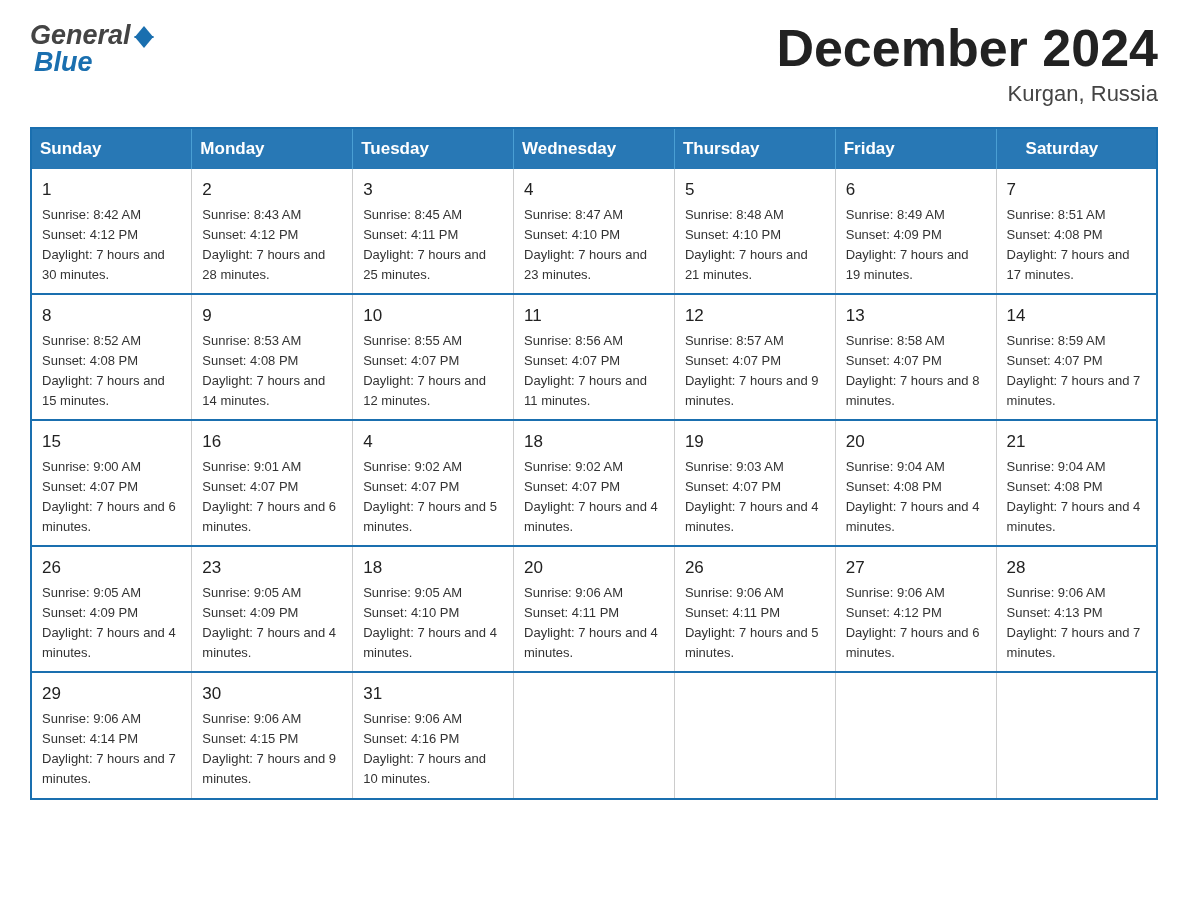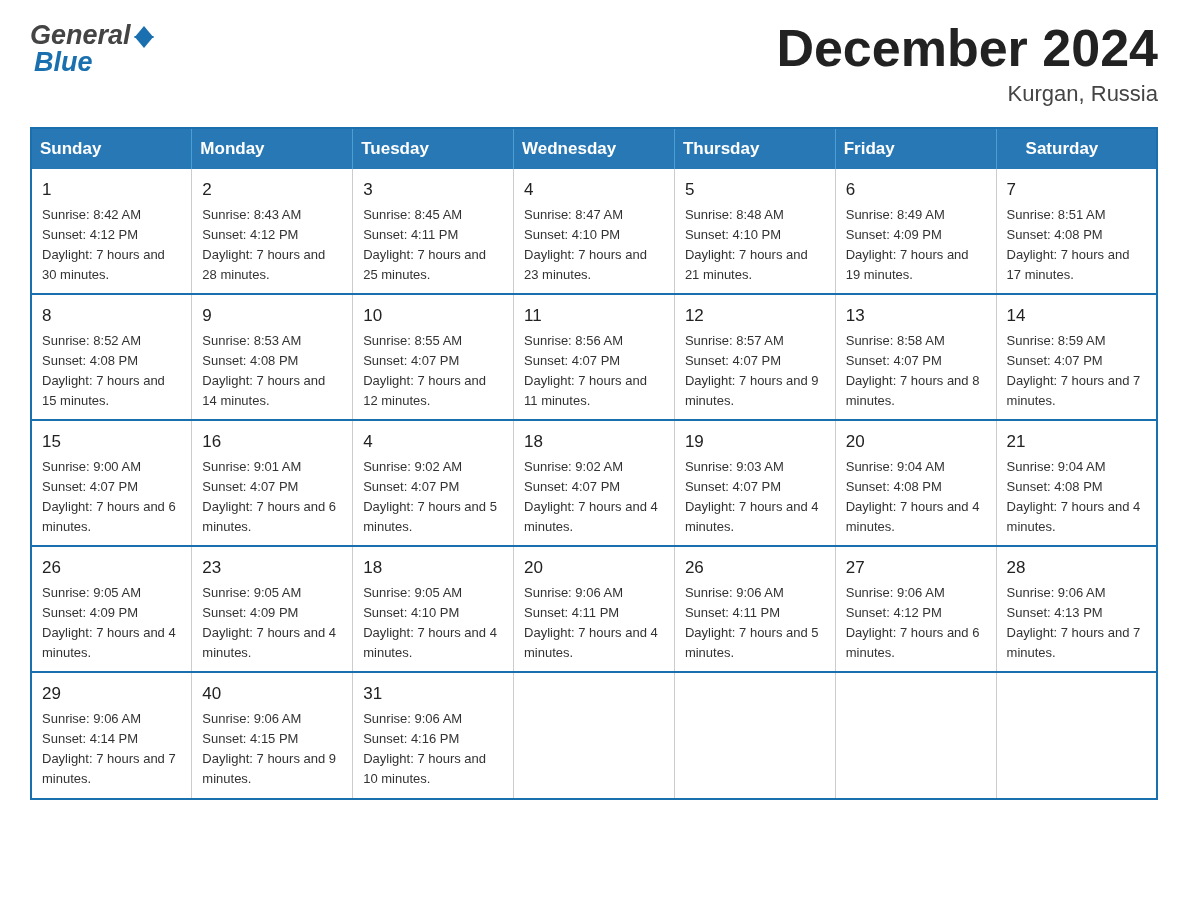--- a/index.html
+++ b/index.html
@@ -247,21 +247,21 @@
           <span class="day-number">28</span>
           <div class="day-info">Sunrise: 9:06 AM<br>Sunset: 4:13 PM<br>Daylight: 7 hours and 7 minutes.</div>
         </td>
       </tr>
       <tr>
         <td>
           <span class="day-number">29</span>
           <div class="day-info">Sunrise: 9:06 AM<br>Sunset: 4:14 PM<br>Daylight: 7 hours and 7 minutes.</div>
         </td>
         <td>
-          <span class="day-number">40</span>
+          <span class="day-number">30</span>
           <div class="day-info">Sunrise: 9:06 AM<br>Sunset: 4:15 PM<br>Daylight: 7 hours and 9 minutes.</div>
         </td>
         <td>
           <span class="day-number">31</span>
           <div class="day-info">Sunrise: 9:06 AM<br>Sunset: 4:16 PM<br>Daylight: 7 hours and 10 minutes.</div>
         </td>
         <td></td>
         <td></td>
         <td></td>
         <td></td>

